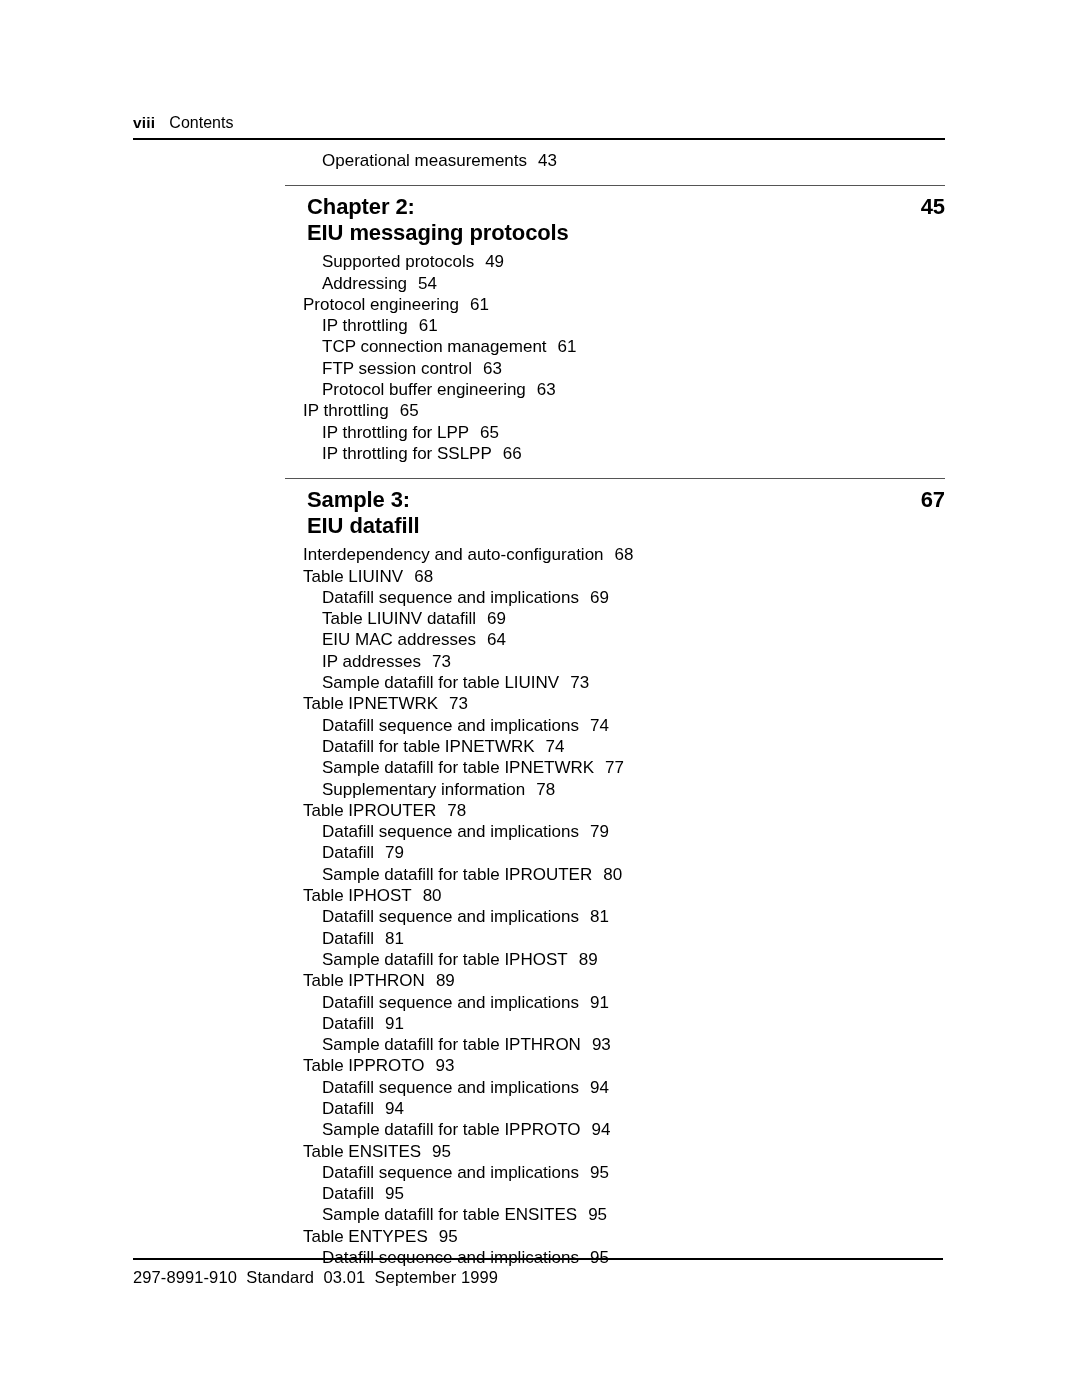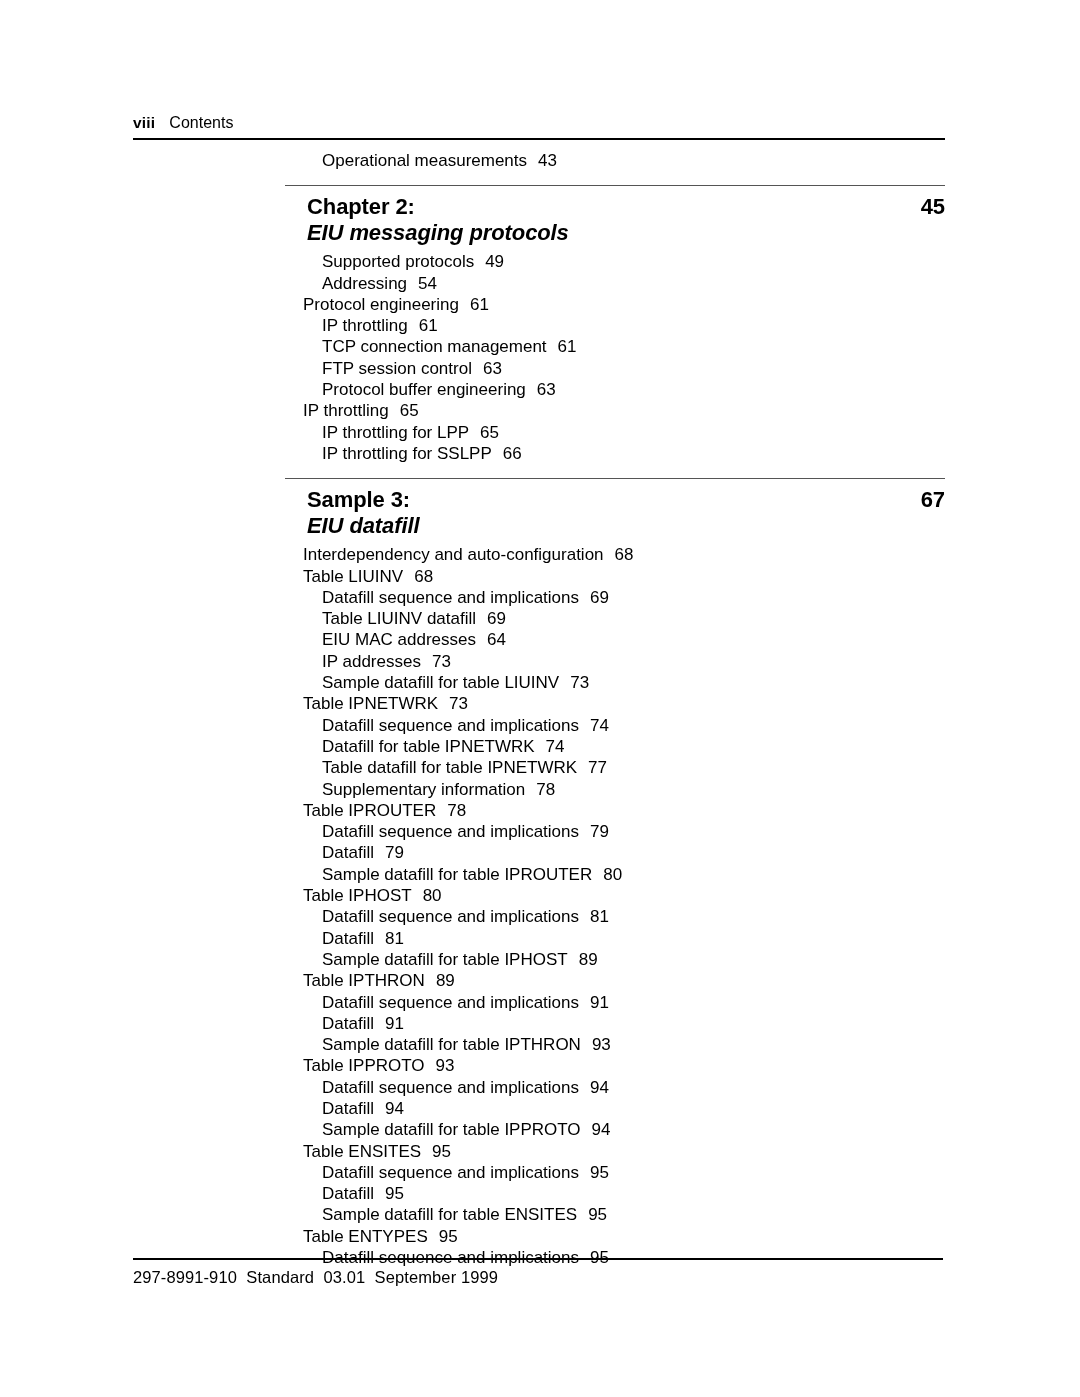--- a/index.html
+++ b/index.html
@@ -92,21 +92,21 @@
     font-size: 22px;
     font-weight: bold;
     letter-spacing: -0.1px;
   }
   .chapter-head .chapter-left {
     display: flex;
     align-items: baseline;
     flex-direction: column;
   }
   .chapter-head .chapter-num { display: inline-block; }
-  .chapter-head .chapter-title { margin-left: 22px; font-style: italic; }
+  .chapter-head .chapter-title { margin-left: 22px; }
   .chapter-head .chapter-page { font-size: 22px; font-weight: bold; }
   .chapter-entries { margin-top: 5px; }
 
   .group { margin-top: 0; }
   .pre-entries { margin-bottom: 0; }
 
   
   .footer-rule {
     position: absolute;
     left: 133px;
@@ -239,21 +239,21 @@
             </div>
             <div class="entry lvl2">
               <span class="label">Datafill sequence and implications</span>
               <span class="pageno">74</span>
             </div>
             <div class="entry lvl2">
               <span class="label">Datafill for table IPNETWRK</span>
               <span class="pageno">74</span>
             </div>
             <div class="entry lvl2">
-              <span class="label">Table datafill for table IPNETWRK</span>
+              <span class="label">Sample datafill for table IPNETWRK</span>
               <span class="pageno">77</span>
             </div>
             <div class="entry lvl2">
               <span class="label">Supplementary information</span>
               <span class="pageno">78</span>
             </div>
             <div class="entry lvl1">
               <span class="label">Table IPROUTER</span>
               <span class="pageno">78</span>
             </div>

